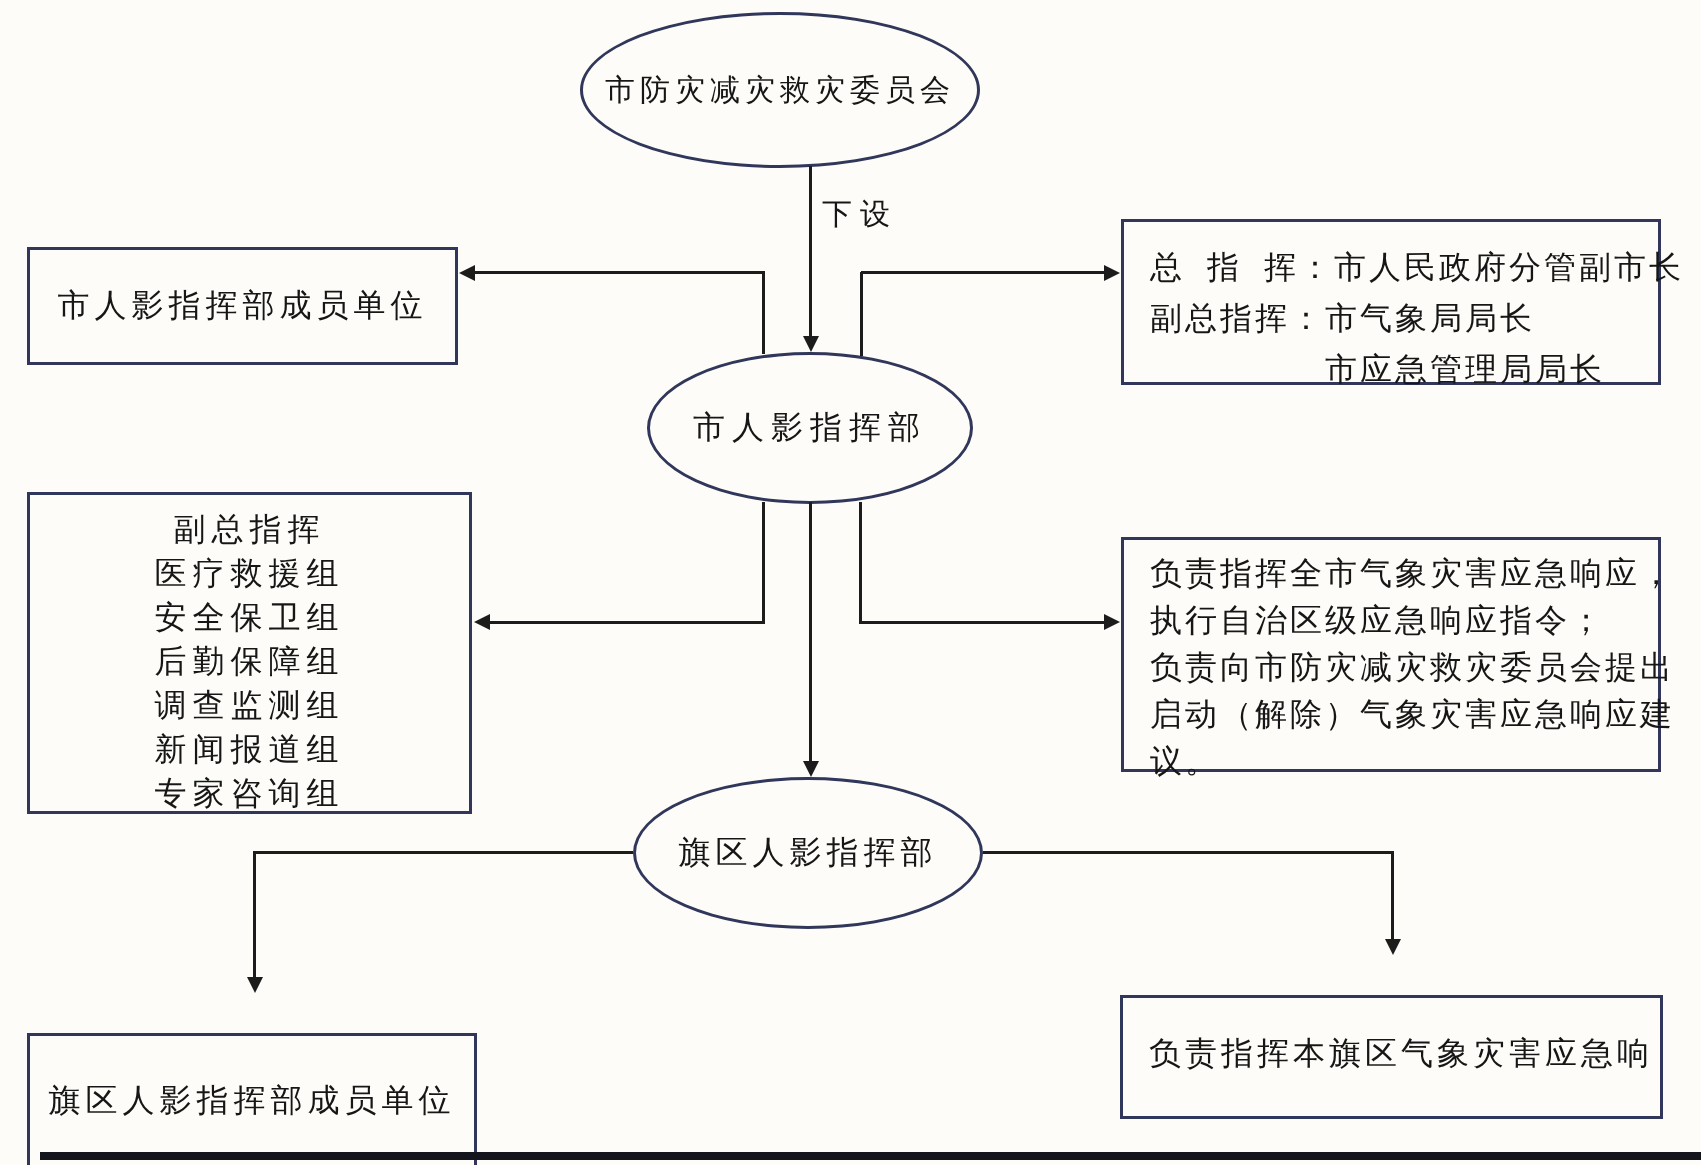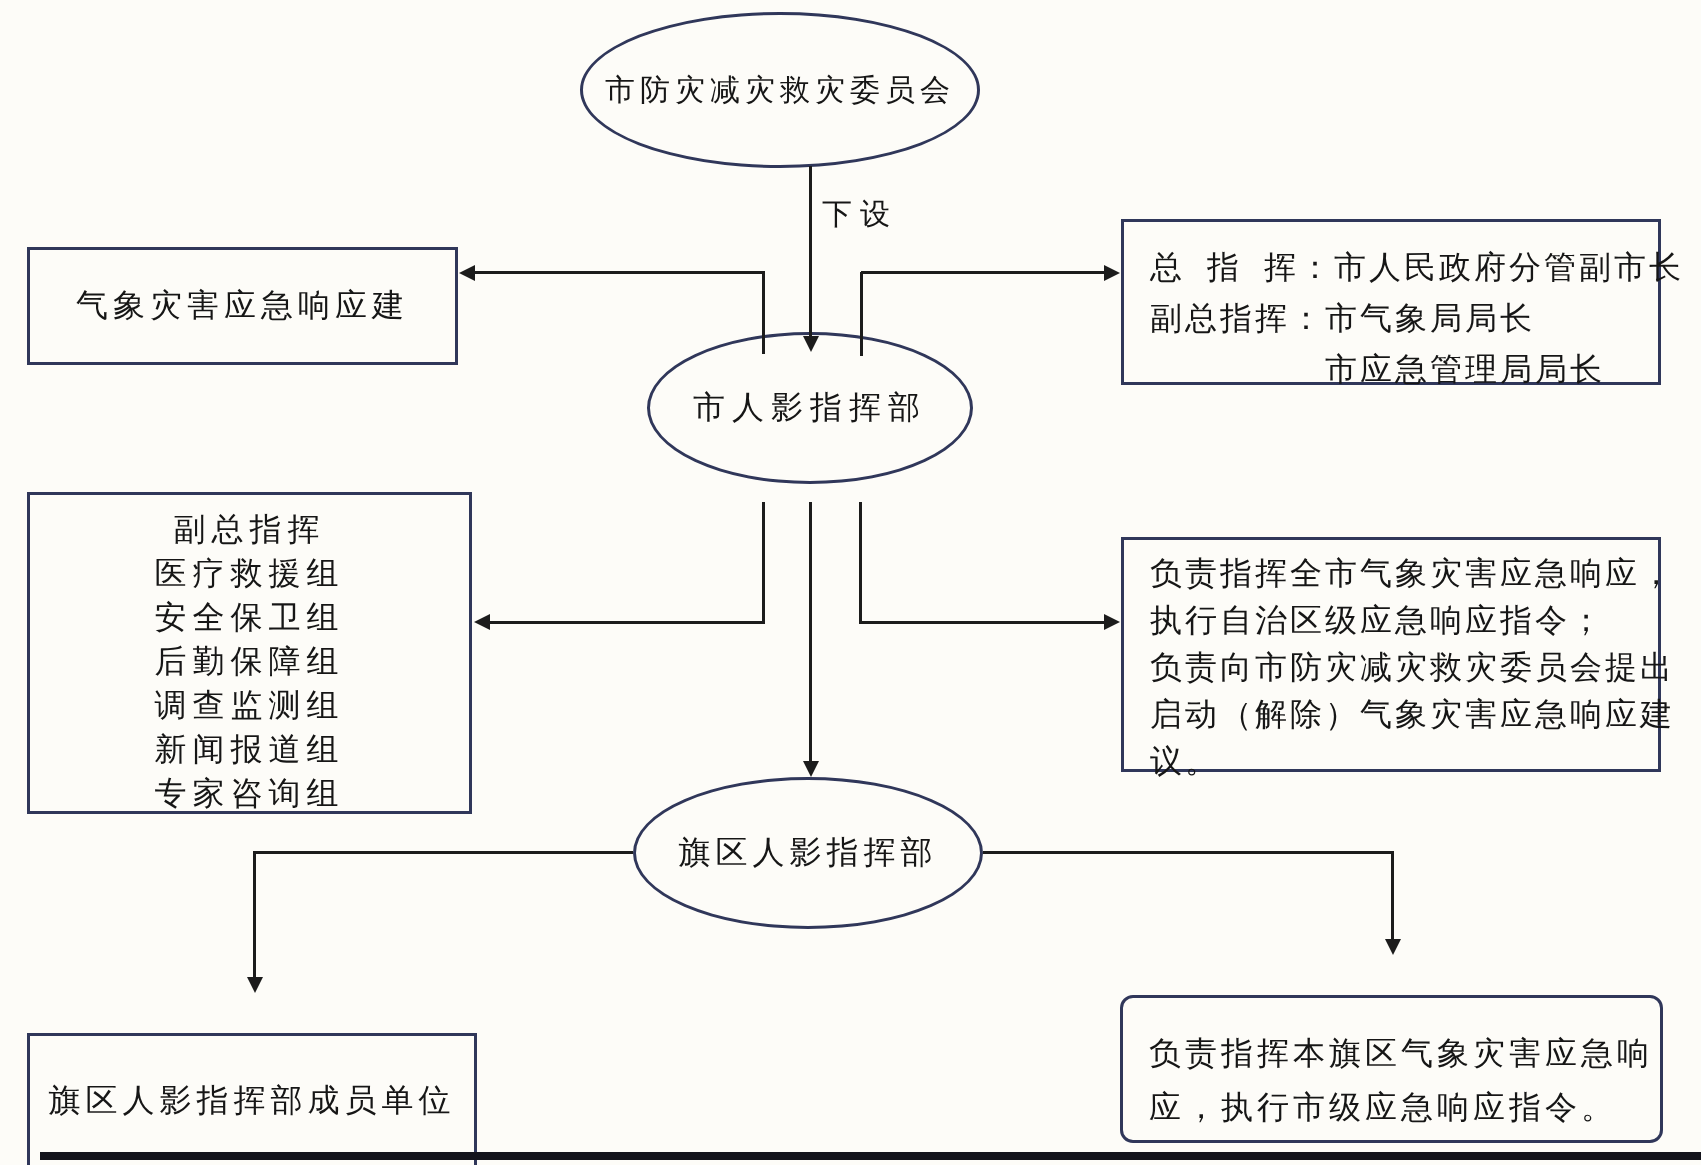--- a/index.html
+++ b/index.html
@@ -85,30 +85,30 @@
 </style>
 </head>
 <body>
 
 <div id="canvas">
 
   <div class="ellipse" id="ellipse-committee" style="left:580px;top:12px;width:400px;height:156px;">
     <span class="node-label">市防灾减灾救灾委员会</span>
   </div>
 
-  <div class="ellipse" id="ellipse-city-hq" style="left:647px;top:332px;width:326px;height:152px;">
+  <div class="ellipse" id="ellipse-city-hq" style="left:647px;top:352px;width:326px;height:152px;">
     <span class="node-label">市人影指挥部</span>
   </div>
 
   <div class="ellipse" id="ellipse-banner-hq" style="left:633px;top:777px;width:350px;height:152px;">
     <span class="node-label">旗区人影指挥部</span>
   </div>
 
   <div class="box center" id="box-member-units" style="left:27px;top:207px;width:431px;height:118px;">
-    <span class="node-label">气象灾害应急响应建</span>
+    <span class="node-label">市人影指挥部成员单位</span>
   </div>
 
   <div class="box" id="box-commanders" style="left:1121px;top:179px;width:540px;height:166px;">
     <div class="lines">
         <div>总  指  挥：市人民政府分管副市长</div>
         <div>副总指挥：市气象局局长</div>
         <div>　　　　　市应急管理局局长</div>
       </div>
   </div>
 
@@ -131,24 +131,23 @@
         <div>负责向市防灾减灾救灾委员会提出</div>
         <div>启动（解除）气象灾害应急响应建</div>
         <div>议。</div>
       </div>
   </div>
 
   <div class="box center" id="box-banner-members" style="left:27px;top:993px;width:450px;height:135px;">
     <span class="node-label">旗区人影指挥部成员单位</span>
   </div>
 
-  <div class="box" id="box-banner-duty" style="left:1120px;top:955px;width:543px;height:148px;border-radius:13px;">
+  <div class="box" id="box-banner-duty" style="left:1120px;top:955px;width:543px;height:124px;">
     <div class="lines">
         <div>负责指挥本旗区气象灾害应急响</div>
-        <div>应，执行市级应急响应指令。</div>
       </div>
   </div>
 
   <div class="v-line" style="left:809px;top:166px;height:172px;"></div>
   <div class="arrow-down" style="left:803px;top:336px;"></div>
   <div class="edge-label" style="left:822px;top:194px;">下设</div>
 
   <div class="v-line" style="left:762px;top:272px;height:82px;"></div>
   <div class="h-line" style="left:475px;top:271px;width:290px;"></div>
   <div class="arrow-left" style="left:459px;top:265px;"></div>

